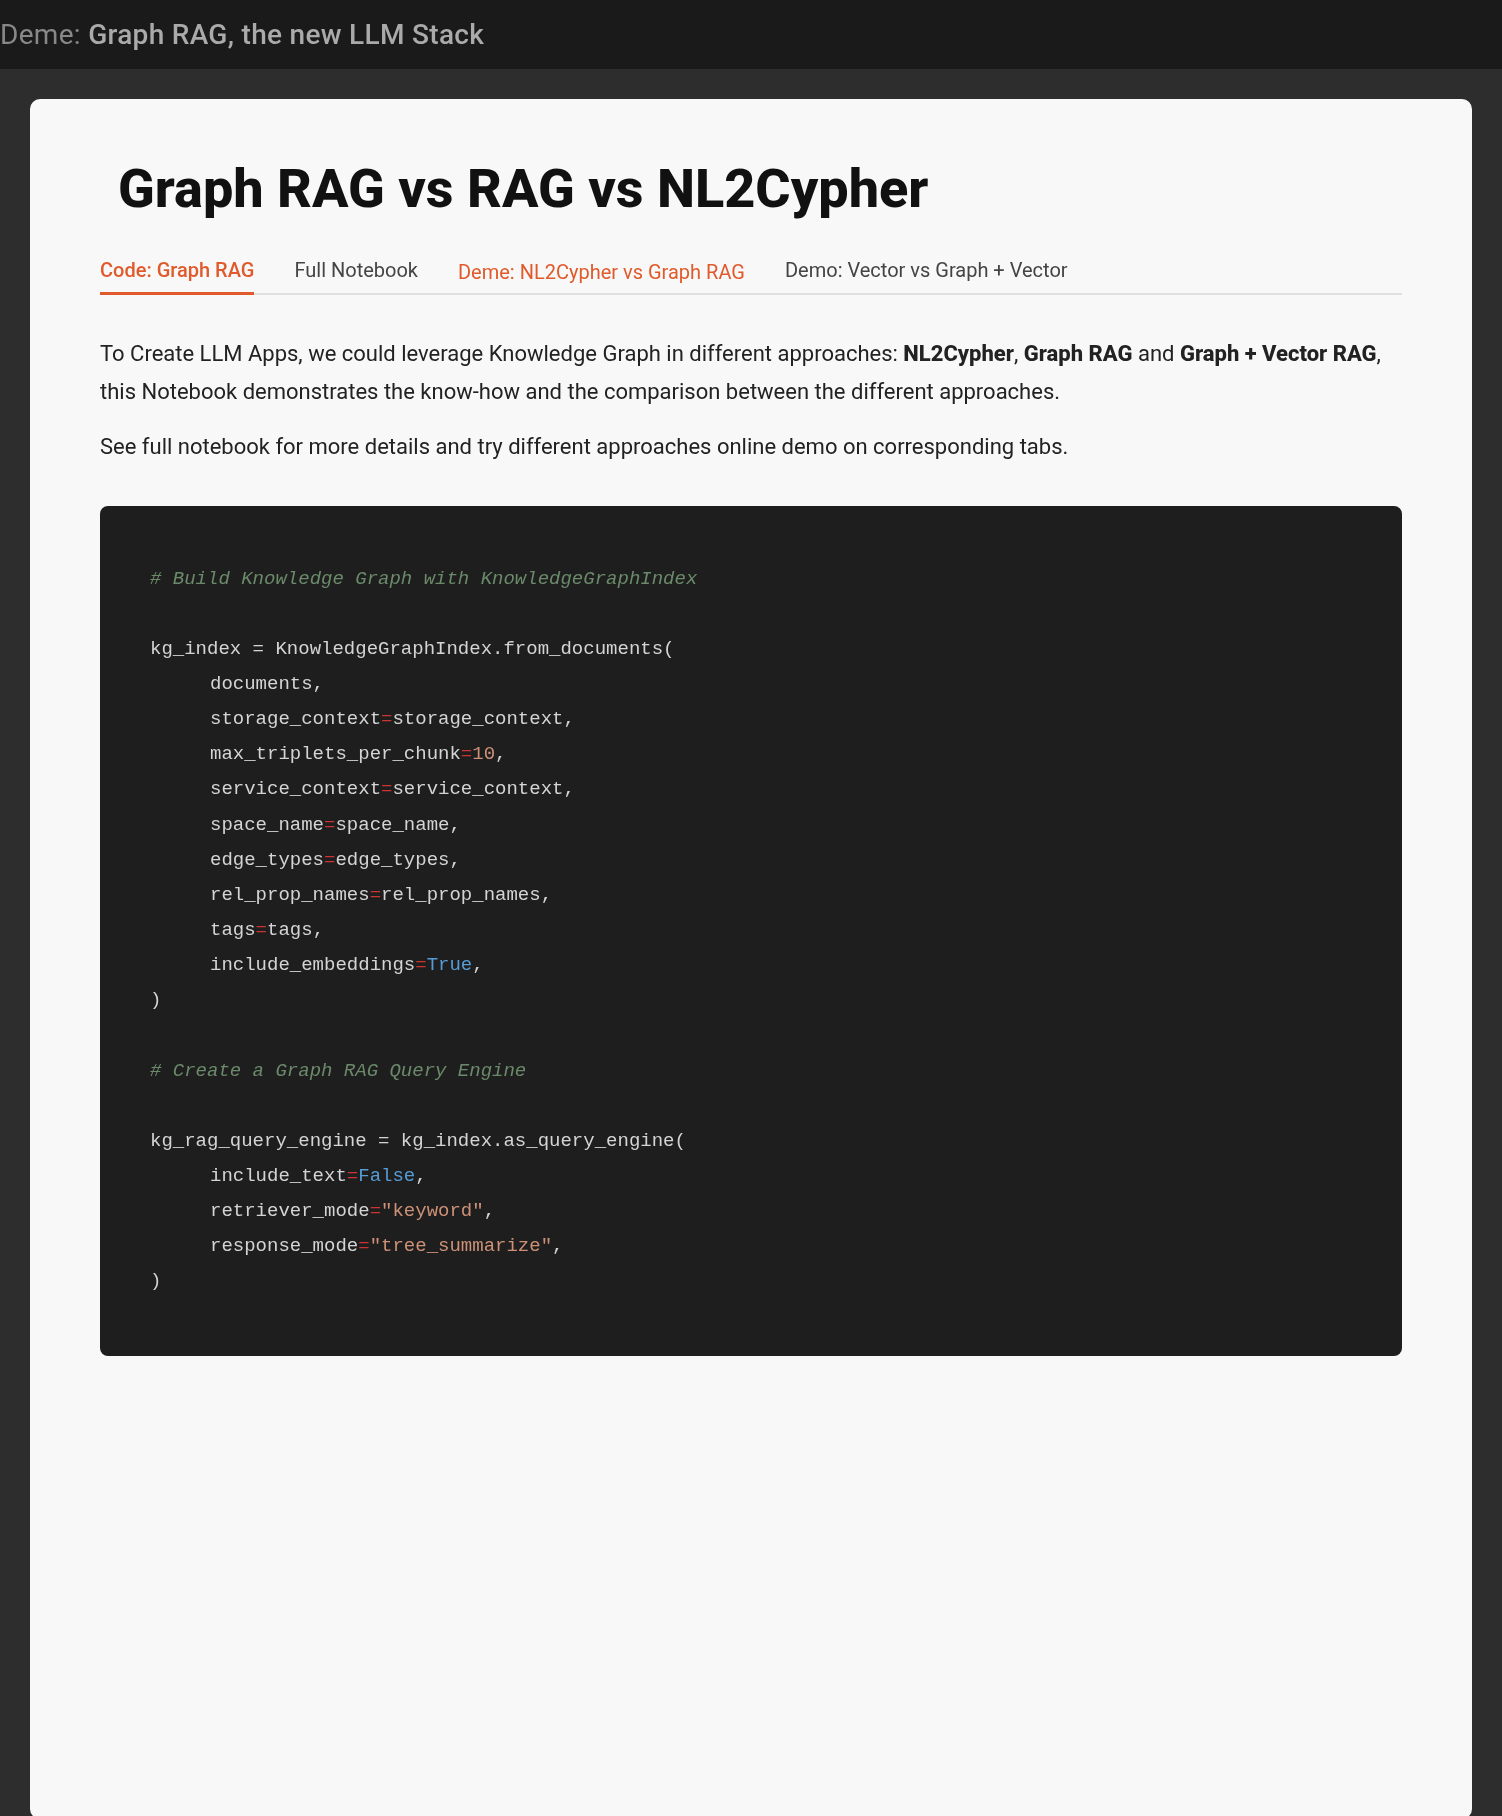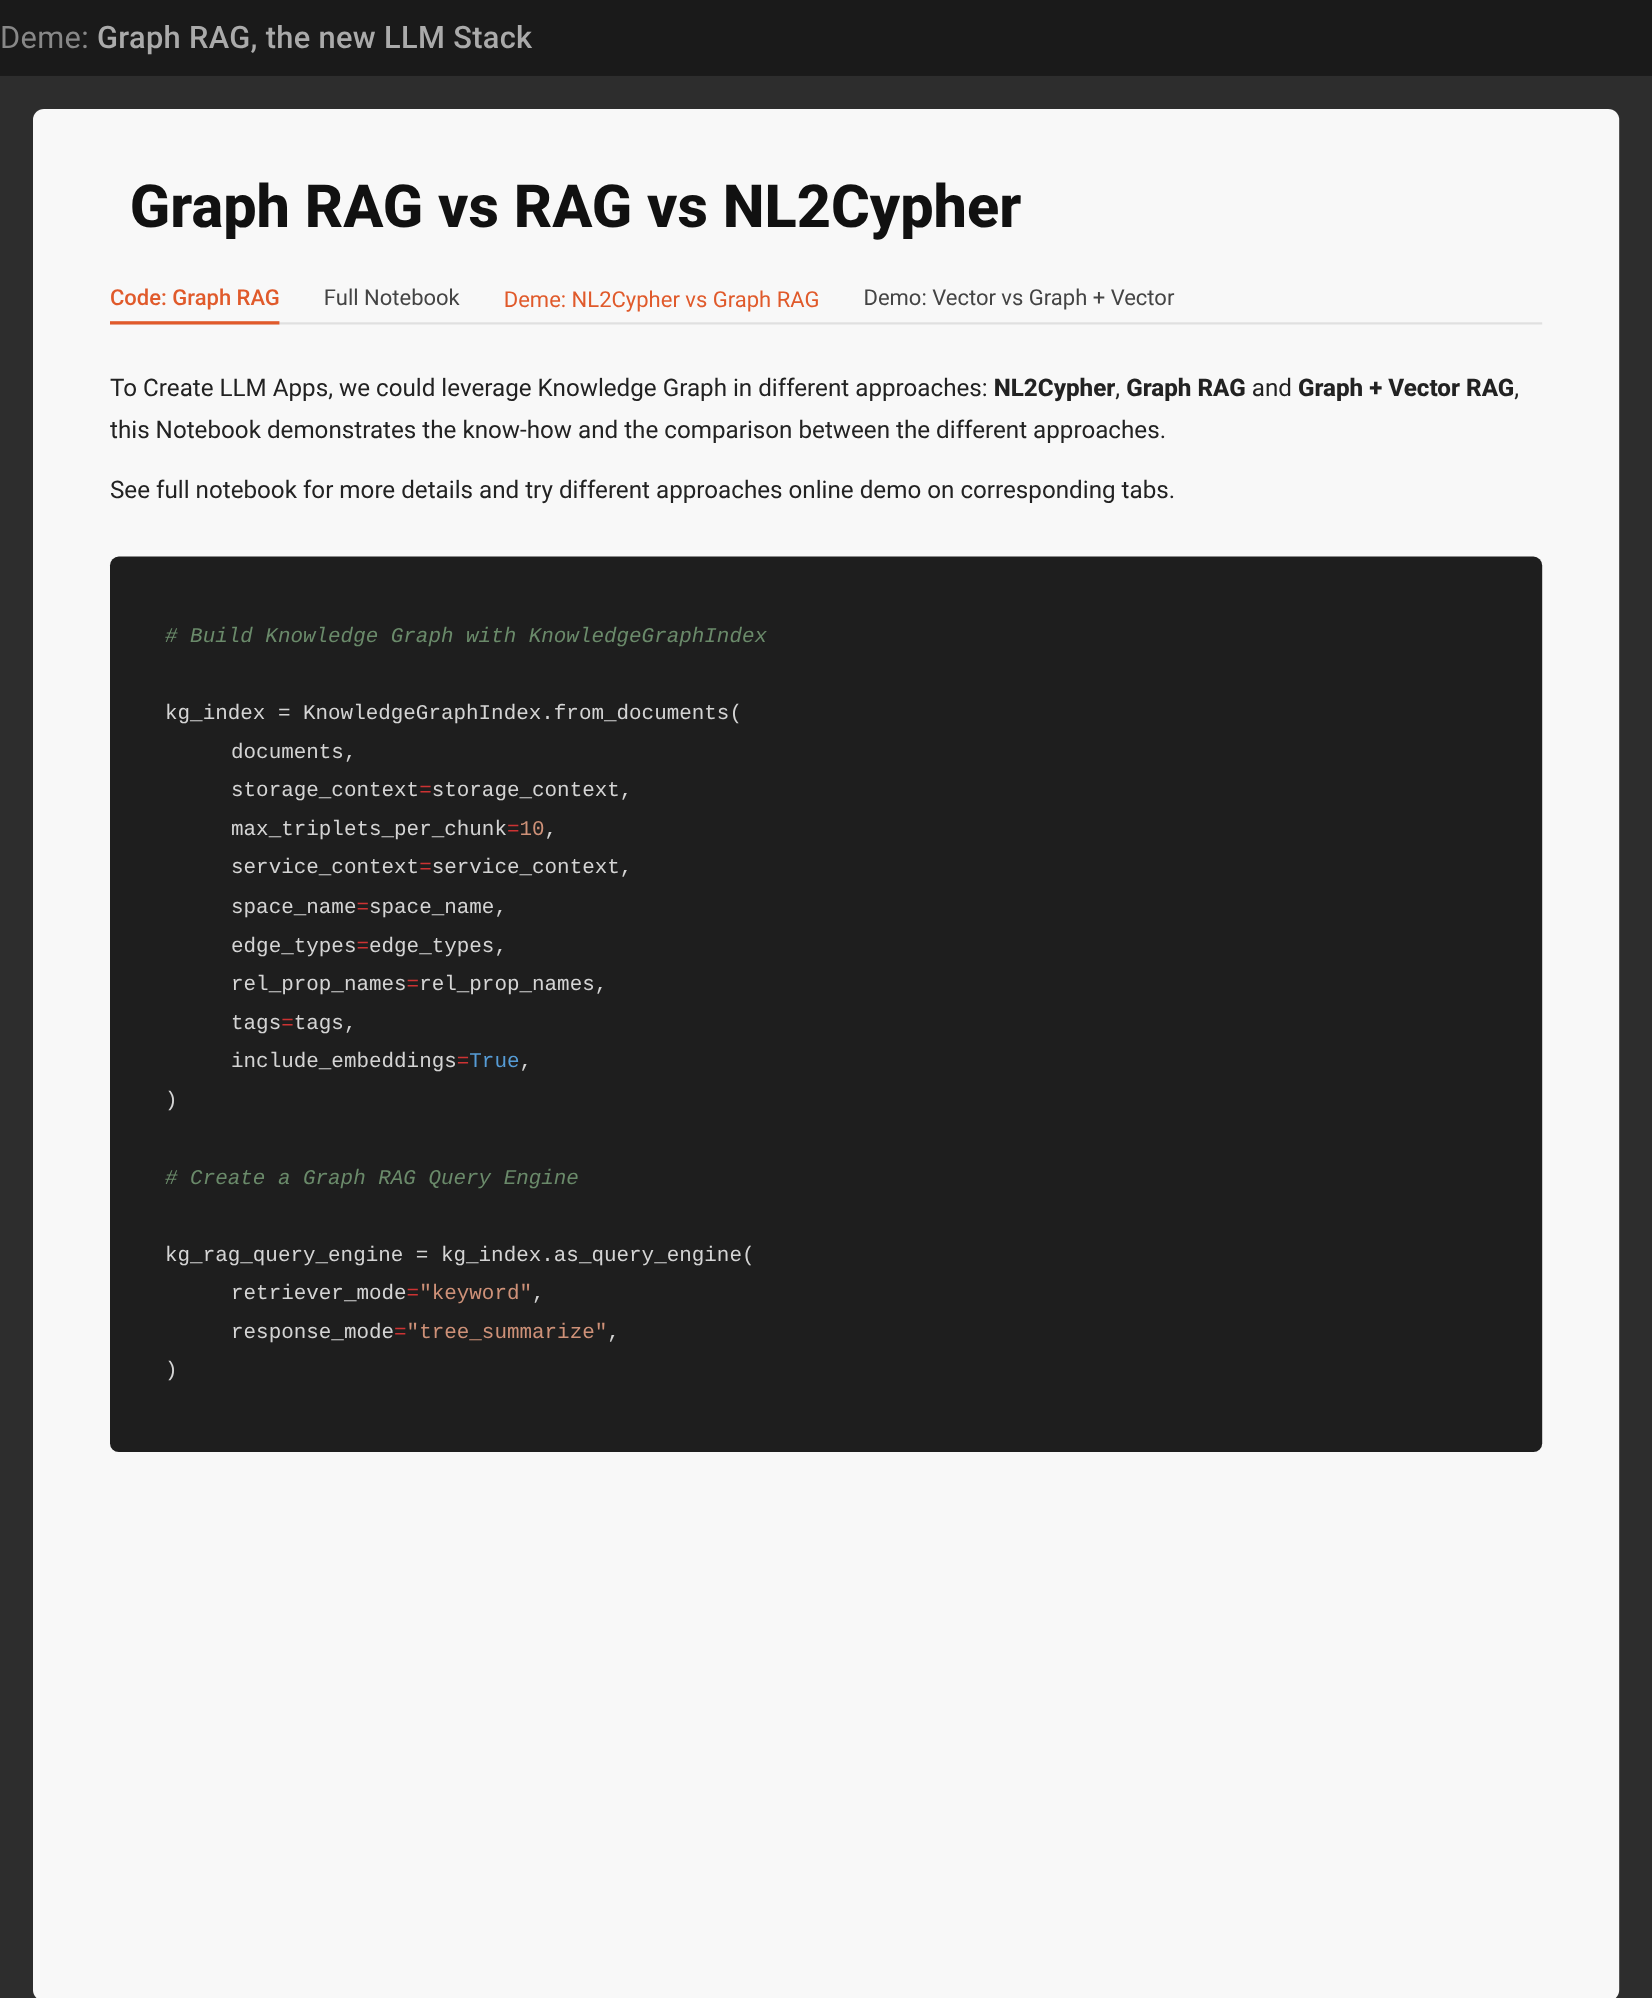--- a/index.html
+++ b/index.html
@@ -205,20 +205,23 @@
       <span>include_embeddings</span><span class="code-equals">=</span><span class="code-boolean-true">True</span><span>,</span>
     </span>
     <span class="code-line code-default">)</span>
     <span class="code-blank"></span>
     <span class="code-line code-comment"># Create a Graph RAG Query Engine</span>
     <span class="code-blank"></span>
     <span class="code-line code-default">
       <span>kg_rag_query_engine = kg_index.as_query_engine(</span>
     </span>
     <span class="code-line code-indent1 code-default">
+      <span>include_text</span><span class="code-equals">=</span><span class="code-boolean-false">False</span><span>,</span>
+    </span>
+    <span class="code-line code-indent1 code-default">
       <span>retriever_mode</span><span class="code-equals">=</span><span class="code-string">"keyword"</span><span>,</span>
     </span>
     <span class="code-line code-indent1 code-default">
       <span>response_mode</span><span class="code-equals">=</span><span class="code-string">"tree_summarize"</span><span>,</span>
     </span>
     <span class="code-line code-default">)</span>
   </div>
 
 </div>
 

